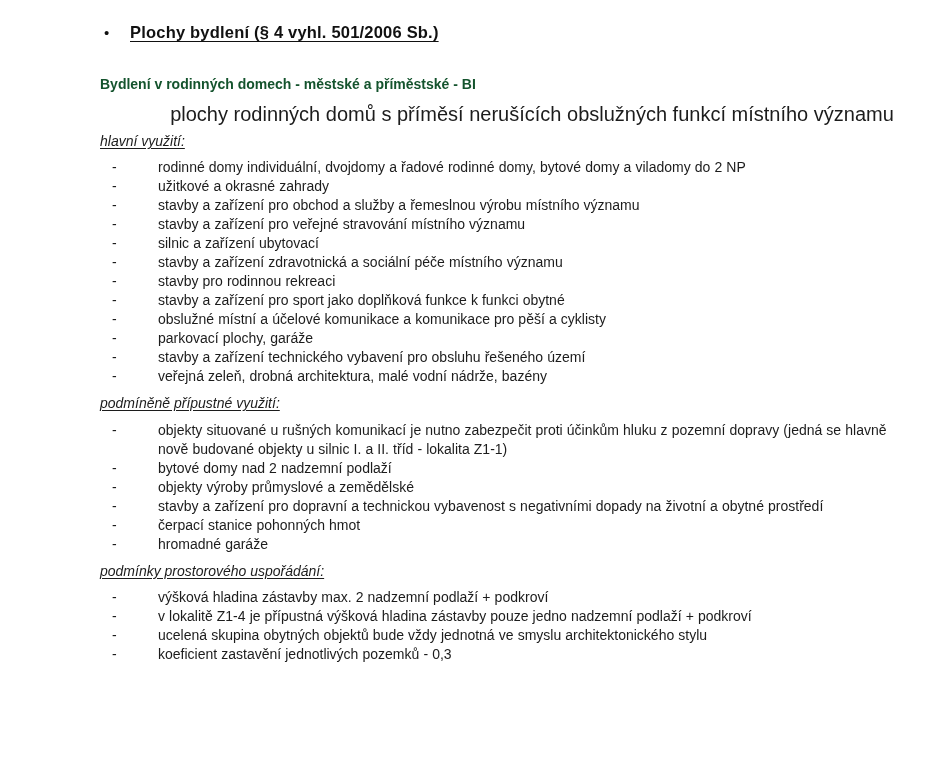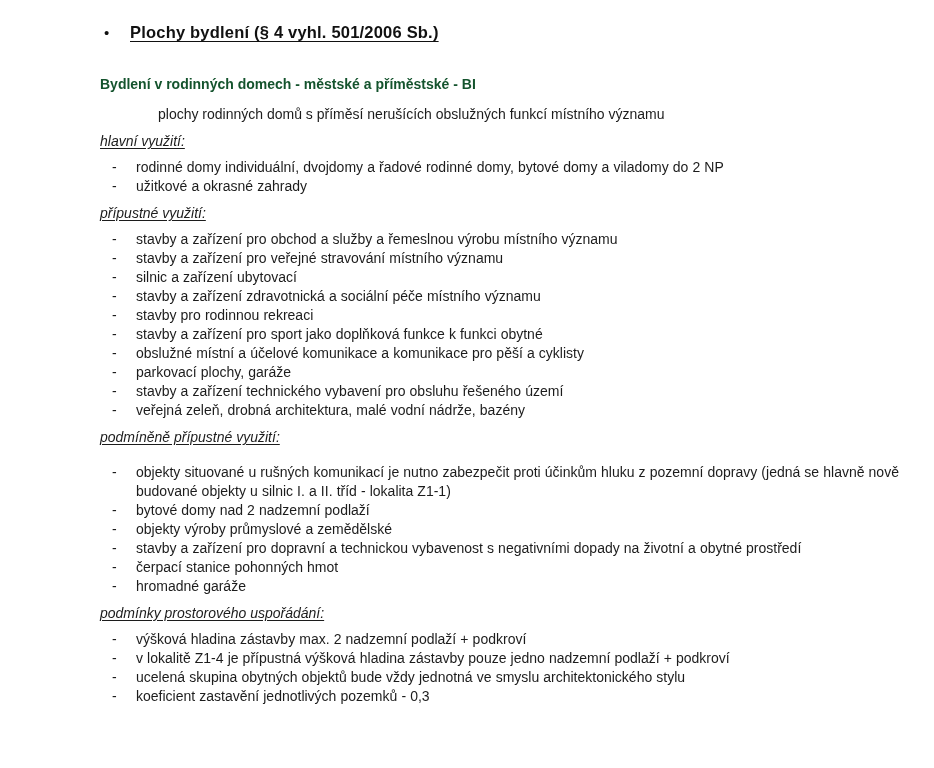--- a/index.html
+++ b/index.html
@@ -48,51 +48,53 @@
   }
   .subtitle {
     margin: 0 0 11px 0;
     font-size: 14px;
     font-weight: bold;
     line-height: 19px;
     color: #14532d;
   }
   .intro {
     margin: 0 0 0 58px;
-    font-size: 14px;
-    line-height: 19px;
+    font-size: 20px;
+    line-height: 19px;
+    text-align: center;
   }
   .sec-heading {
     margin: 8px 0 7px 0;
     font-size: 14px;
     font-weight: normal;
     line-height: 19px;
     text-decoration: underline;
     text-underline-offset: 2px;
     font-style: italic;
   }
   .sec.tight .sec-heading {
-    margin-bottom: 16px;
+    margin-bottom: 8px;
   }
   ul.items {
     list-style: none;
     margin: 0;
     padding: 0 0 0 12px;
   }
   ul.items li {
     display: grid;
     grid-template-columns: 24px minmax(0, 765px);
     font-size: 14px;
     line-height: 19px;
   }
   .dash {
     color: #1c1c1c;
   }
   .item-text {
     word-spacing: 0.2px;
+    margin-left: 22px;
   }
 </style>
 </head>
 <body>
 
 <div class="page">
 
   <div class="title-row">
     <span class="bullet">•</span>
     <h1 class="doc-title">Plochy bydlení (§ 4 vyhl. 501/2006 Sb.)</h1>
@@ -110,21 +112,20 @@
         <span class="item-text">rodinné domy individuální, dvojdomy a řadové rodinné domy, bytové domy a viladomy do 2 NP</span>
       </li>
       <li>
         <span class="dash">-</span>
         <span class="item-text">užitkové a okrasné zahrady</span>
       </li>
     </ul>
   </section>
 
   <section class="sec">
-    <h3 class="sec-heading">přípustné využití:</h3>
     <ul class="items">
       <li>
         <span class="dash">-</span>
         <span class="item-text">stavby a zařízení pro obchod a služby a řemeslnou výrobu místního významu</span>
       </li>
       <li>
         <span class="dash">-</span>
         <span class="item-text">stavby a zařízení pro veřejné stravování místního významu</span>
       </li>
       <li>

